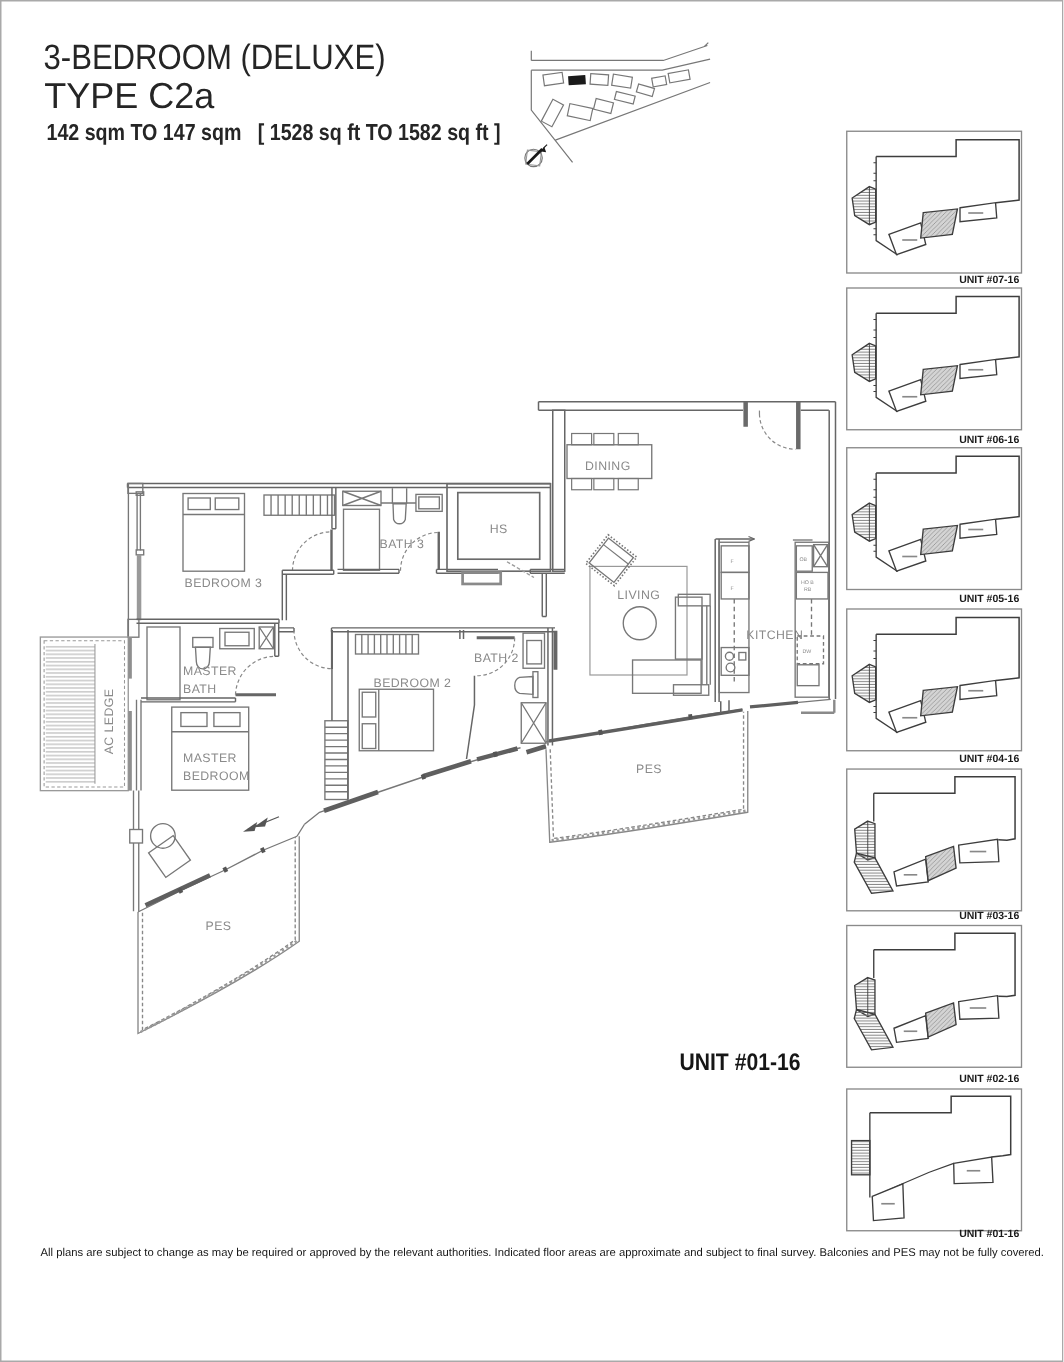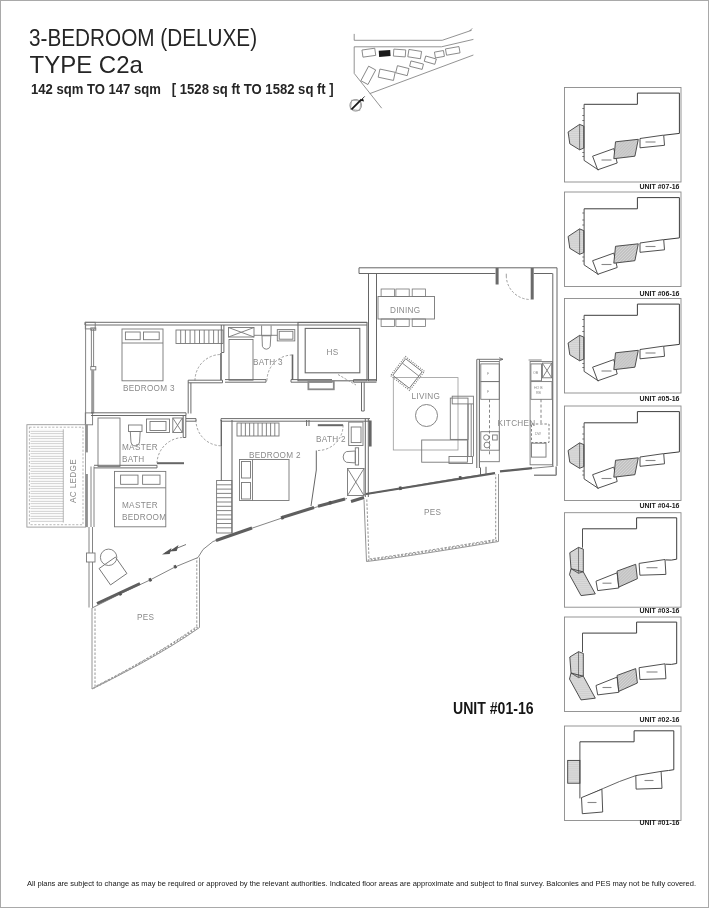--- a/index.html
+++ b/index.html
@@ -3,21 +3,21 @@
 <meta charset="utf-8">
 <style>
   html,body{margin:0;padding:0;}
   body{width:709px;height:908px;background:#fff;position:relative;overflow:hidden;
        font-family:"Liberation Sans",sans-serif;-webkit-font-smoothing:antialiased;}
   .frame{position:absolute;left:0;top:0;width:707px;height:906px;border:1px solid #a9a9a9;}
   .t1{position:absolute;left:29px;top:25px;font-size:23.5px;color:#252525;transform:scaleX(0.882);transform-origin:0 0;white-space:nowrap;}
   .t2{position:absolute;left:29.5px;top:51px;font-size:24px;color:#252525;white-space:nowrap;}
   .t3{position:absolute;left:31px;top:80px;font-size:15.4px;color:#252525;font-weight:bold;transform:scaleX(0.85);transform-origin:0 0;white-space:nowrap;}
   .unitmain{position:absolute;left:452.5px;top:699.5px;font-size:16px;color:#161616;font-weight:bold;transform:scaleX(0.88);transform-origin:0 0;}
-  .footer{position:absolute;left:27px;top:879px;font-size:7.5px;color:#161616;white-space:nowrap;}
+  .footer{position:absolute;left:27px;top:830px;font-size:7.5px;color:#161616;white-space:nowrap;}
   svg{position:absolute;left:0;top:0;}
   text{font-family:"Liberation Sans",sans-serif;}
   .rl{fill:#8a8a8a;font-size:8.2px;letter-spacing:0.3px;}
   .tiny{fill:#8a8a8a;font-size:3.5px;}
   .thlab{fill:#1a1a1a;font-size:7px;font-weight:bold;}
 </style>
 </head>
 <body>
 
 <div class="frame"></div>

